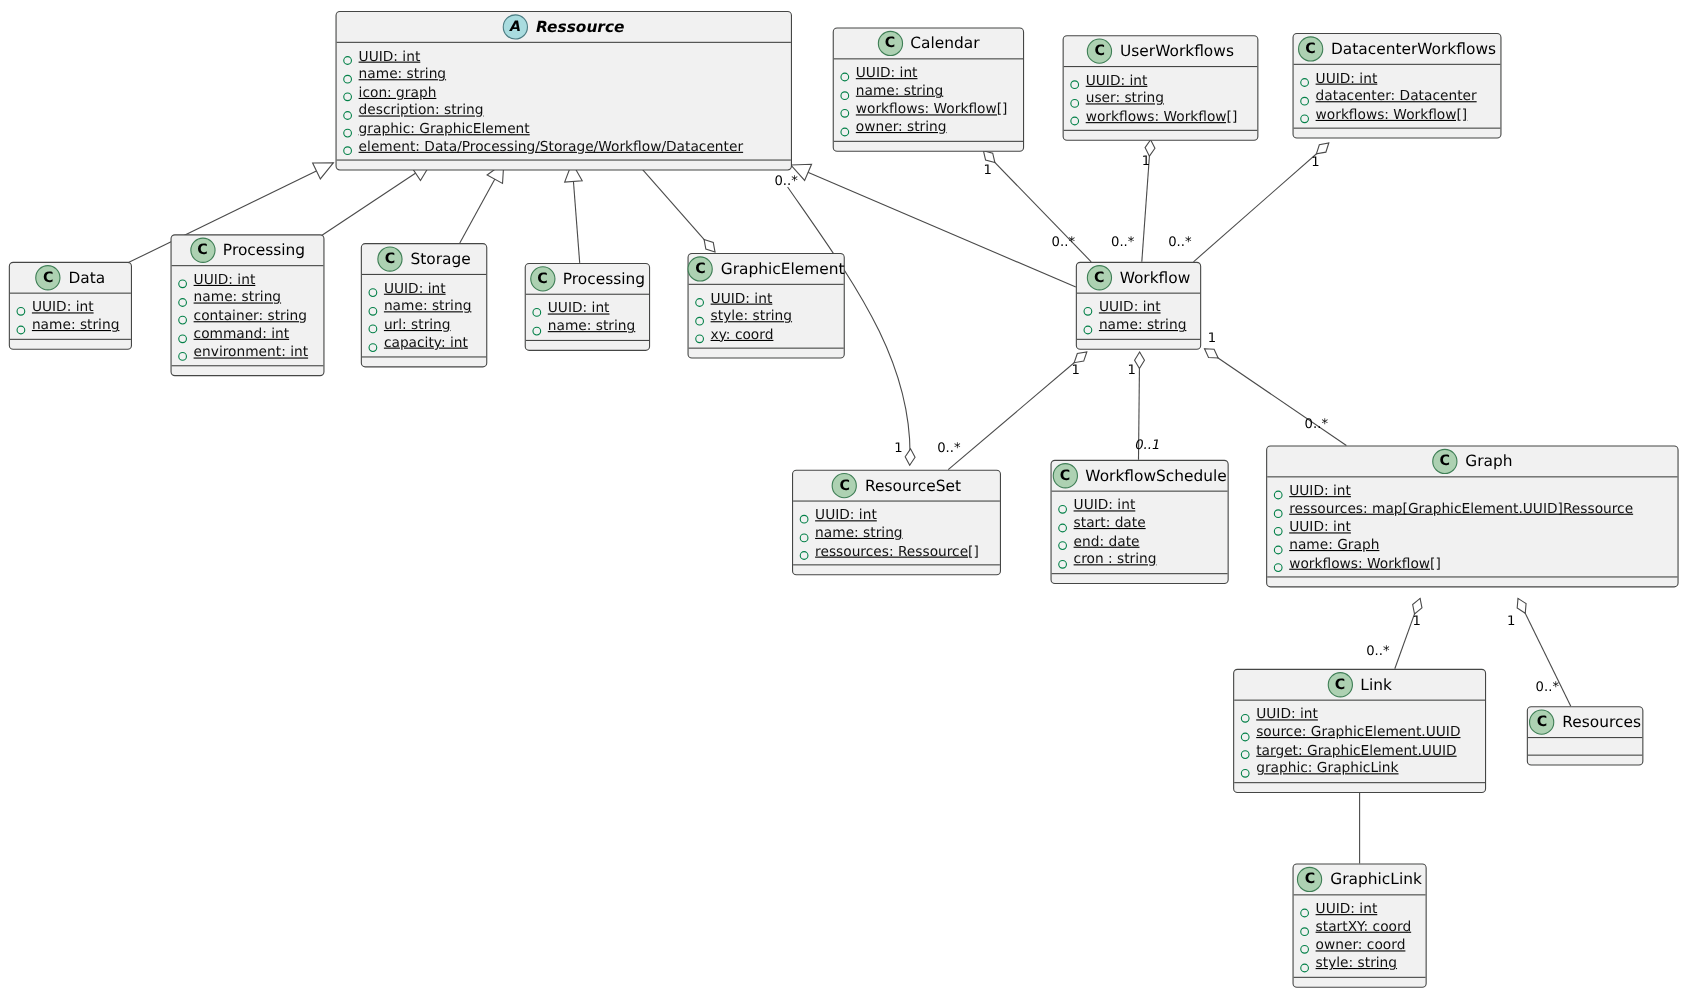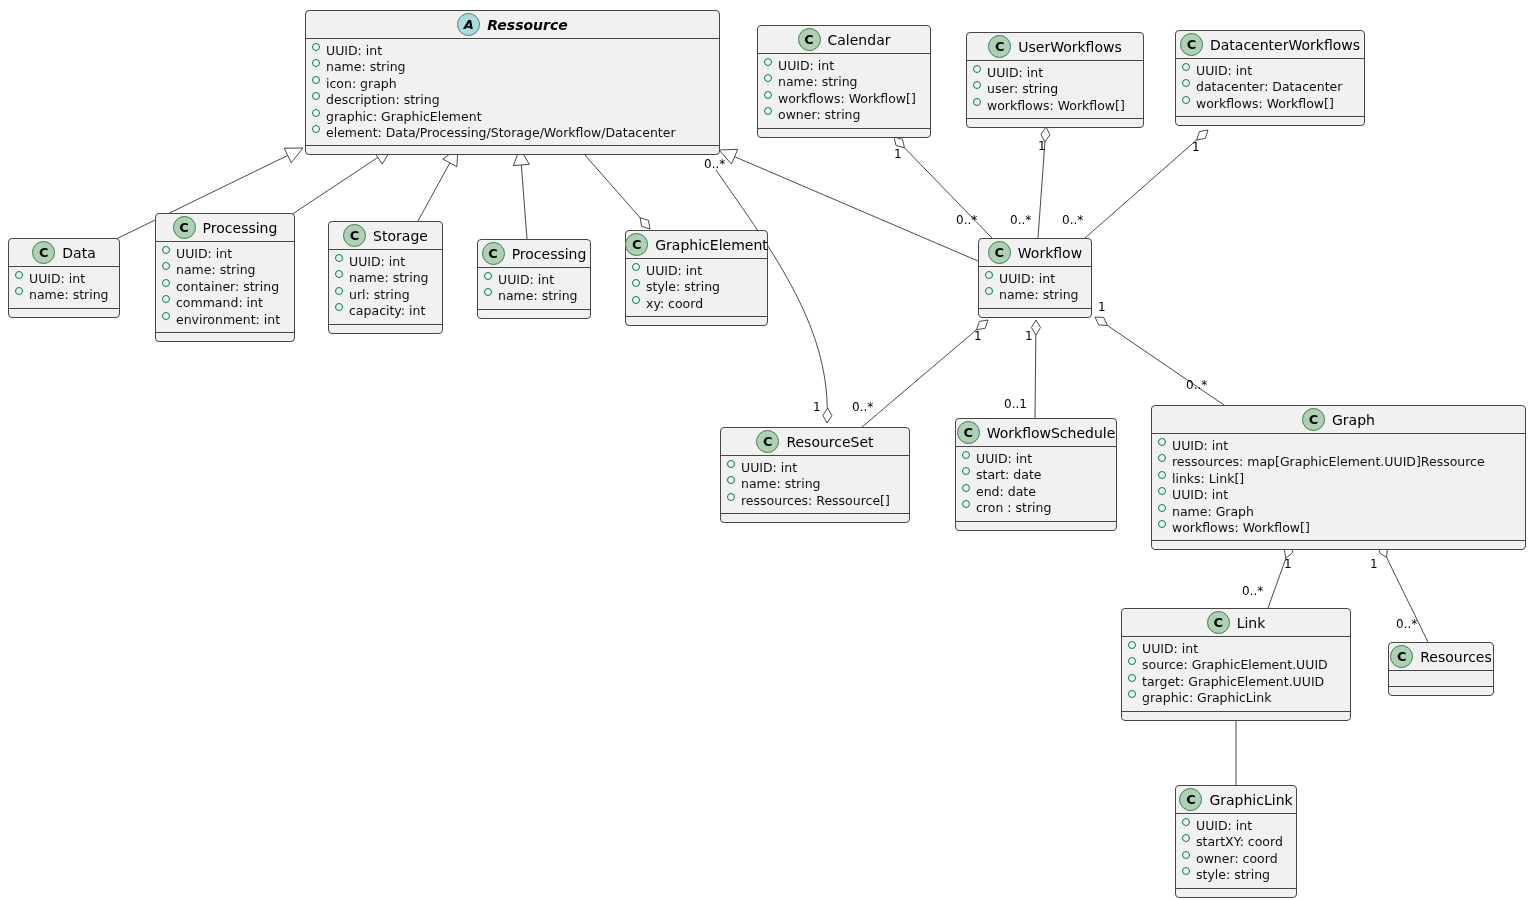--- a/index.html
+++ b/index.html
@@ -26,21 +26,21 @@
     font-weight:bold; font-size:13px; color:#000; flex:0 0 auto;
   }
   .badge.abstract { background:#A9DCDF; border-color:#4B7C82; font-style:italic; }
   .cname { font-size:14px; color:#000; }
   .cname.abstract { font-style:italic;font-weight:bold; }
   .uml-attrs {
     padding:4px 8px 4px 6px;
     border-bottom:1px solid #454645;
     min-height:4px;
   }
-  .attr { display:flex; align-items:flex-start; gap:6px; line-height:16.4px; white-space:nowrap; }
+  .attr { display:flex; align-items:flex-end; gap:6px; line-height:16.4px; white-space:nowrap;text-decoration:underline; }
   .dot { width:6px; height:6px; border:1px solid #038048; border-radius:50%; flex:0 0 auto; background:transparent; }
   .atext { font-size:12.5px; color:#101010; }
   .uml-methods { height:8px; }
 
   .mult { position:absolute; font-size:12px; color:#000; white-space:nowrap; }
 </style>
 </head>
 <body>
 
 <div class="canvas">
@@ -372,24 +372,20 @@
         <div class="attr">
           <span class="dot"></span>
           <span class="atext">UUID: int</span>
         </div>
         <div class="attr">
           <span class="dot"></span>
           <span class="atext">ressources: map[GraphicElement.UUID]Ressource</span>
         </div>
         <div class="attr">
           <span class="dot"></span>
-          <span class="atext">links: Link[]</span>
-        </div>
-        <div class="attr">
-          <span class="dot"></span>
           <span class="atext">UUID: int</span>
         </div>
         <div class="attr">
           <span class="dot"></span>
           <span class="atext">name: Graph</span>
         </div>
         <div class="attr">
           <span class="dot"></span>
           <span class="atext">workflows: Workflow[]</span>
         </div>
@@ -462,21 +458,21 @@
   <span class="mult" style="left:894px; top:147px;">1</span>
   <span class="mult" style="left:956px; top:213px;">0..*</span>
   <span class="mult" style="left:1038px; top:139px;">1</span>
   <span class="mult" style="left:1010px; top:213px;">0..*</span>
   <span class="mult" style="left:1192px; top:140px;">1</span>
   <span class="mult" style="left:1062px; top:213px;">0..*</span>
   <span class="mult" style="left:974px; top:329px;">1</span>
   <span class="mult" style="left:852px; top:400px;">0..*</span>
   <span class="mult" style="left:813px; top:400px;">1</span>
   <span class="mult" style="left:1025px; top:329px;">1</span>
-  <span class="mult" style="left:1004px; top:397px;">0..1</span>
+  <span class="mult" style="left:1032px; top:397px;font-style:italic;">0..1</span>
   <span class="mult" style="left:1098px; top:300px;">1</span>
   <span class="mult" style="left:1186px; top:378px;">0..*</span>
   <span class="mult" style="left:1284px; top:557px;">1</span>
   <span class="mult" style="left:1242px; top:584px;">0..*</span>
   <span class="mult" style="left:1370px; top:557px;">1</span>
   <span class="mult" style="left:1396px; top:617px;">0..*</span>
 
 </div>
 
 </body></html>

